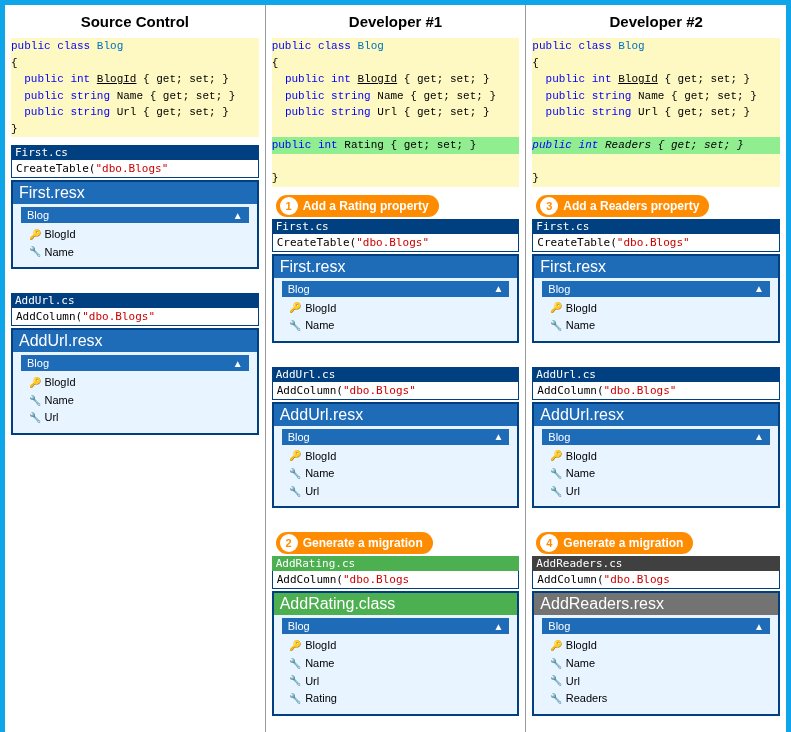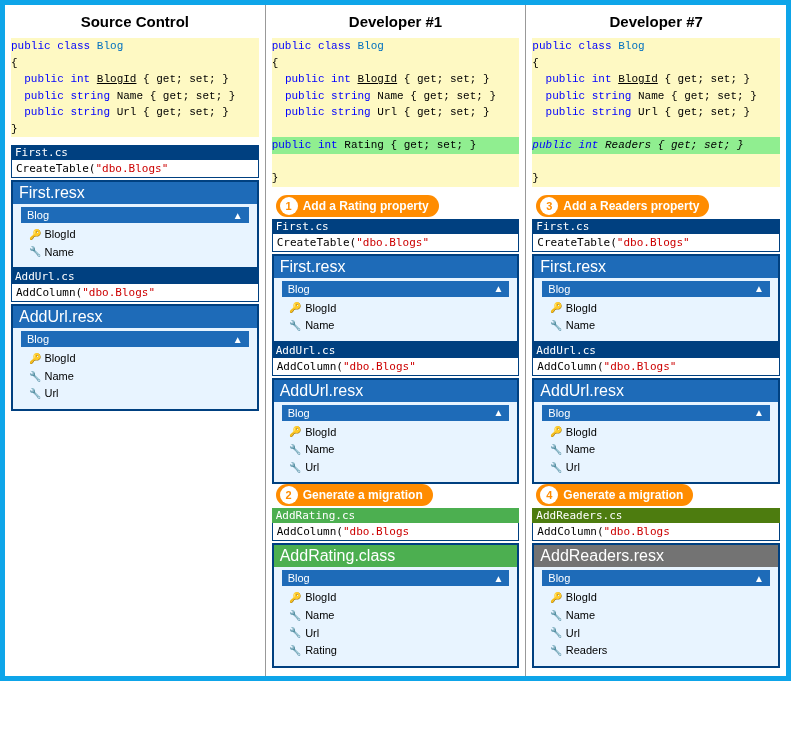--- a/index.html
+++ b/index.html
@@ -44,21 +44,21 @@
       line-height: 1.5;
       background: #fef9c3;
       margin-bottom: 8px;
       white-space: pre;
     }
     .code-kw { color: #00f; }
     .code-blue { color: #0070c0; }
 
     
     .file-section {
-      margin-bottom: 0;
+      margin-bottom: 24px;
     }
 
     .file-header {
       background: #004080;
       color: #fff;
       font-size: 11px;
       padding: 1px 4px;
       font-family: 'Consolas', monospace;
     }
 
@@ -278,21 +278,21 @@
             <div class="resx-item"><span class="icon-col">🔧</span> Name</div>
             <div class="resx-item"><span class="icon-col">🔧</span> Url</div>
             <div class="resx-item"><span class="icon-col">🔧</span> Rating</div>
           </div>
         </div>
       </div>
     </div>
   </div>
 
   <div class="column">
-    <div class="col-title">Developer #7</div>
+    <div class="col-title">Developer #2</div>
 
     <div class="code-block"><span class="code-kw">public</span> <span class="code-kw">class</span> <span class="code-blue">Blog</span>
 {
   <span class="code-kw">public</span> <span class="code-kw">int</span> <span style="text-decoration:underline">BlogId</span> { get; set; }
   <span class="code-kw">public</span> <span class="code-kw">string</span> Name { get; set; }
   <span class="code-kw">public</span> <span class="code-kw">string</span> Url { get; set; }
   <span style="background:#90ee90;display:block;font-style:italic;"><span class="code-kw">public</span> <span class="code-kw">int</span> Readers { get; set; }</span>
 }</div>
 
     <div class="step-row">
@@ -344,21 +344,21 @@
     </div>
 
     <div class="step-row">
       <span class="step-badge">
         <span class="step-circle">4</span>
         <span>Generate a migration</span>
       </span>
     </div>
 
     <div class="file-section">
-      <div class="file-header" style="background:#4d7c0f;">AddReaders.cs</div>
+      <div class="file-header" style="background:#404040;">AddReaders.cs</div>
       <div class="file-content">AddColumn(<span class="red">"dbo.Blogs</span></div>
       <div class="resx-box">
         <div class="resx-header" style="background:#737373;">
           <span>AddReaders.resx</span>
         </div>
         <div class="resx-body">
           <div class="resx-header" style="background:#1e6bb8;color:#fff;font-family:Arial;font-size:11px;padding:2px 6px;display:flex;justify-content:space-between;">
             <span>Blog</span>
             <span class="chevron">▲</span>
           </div>

